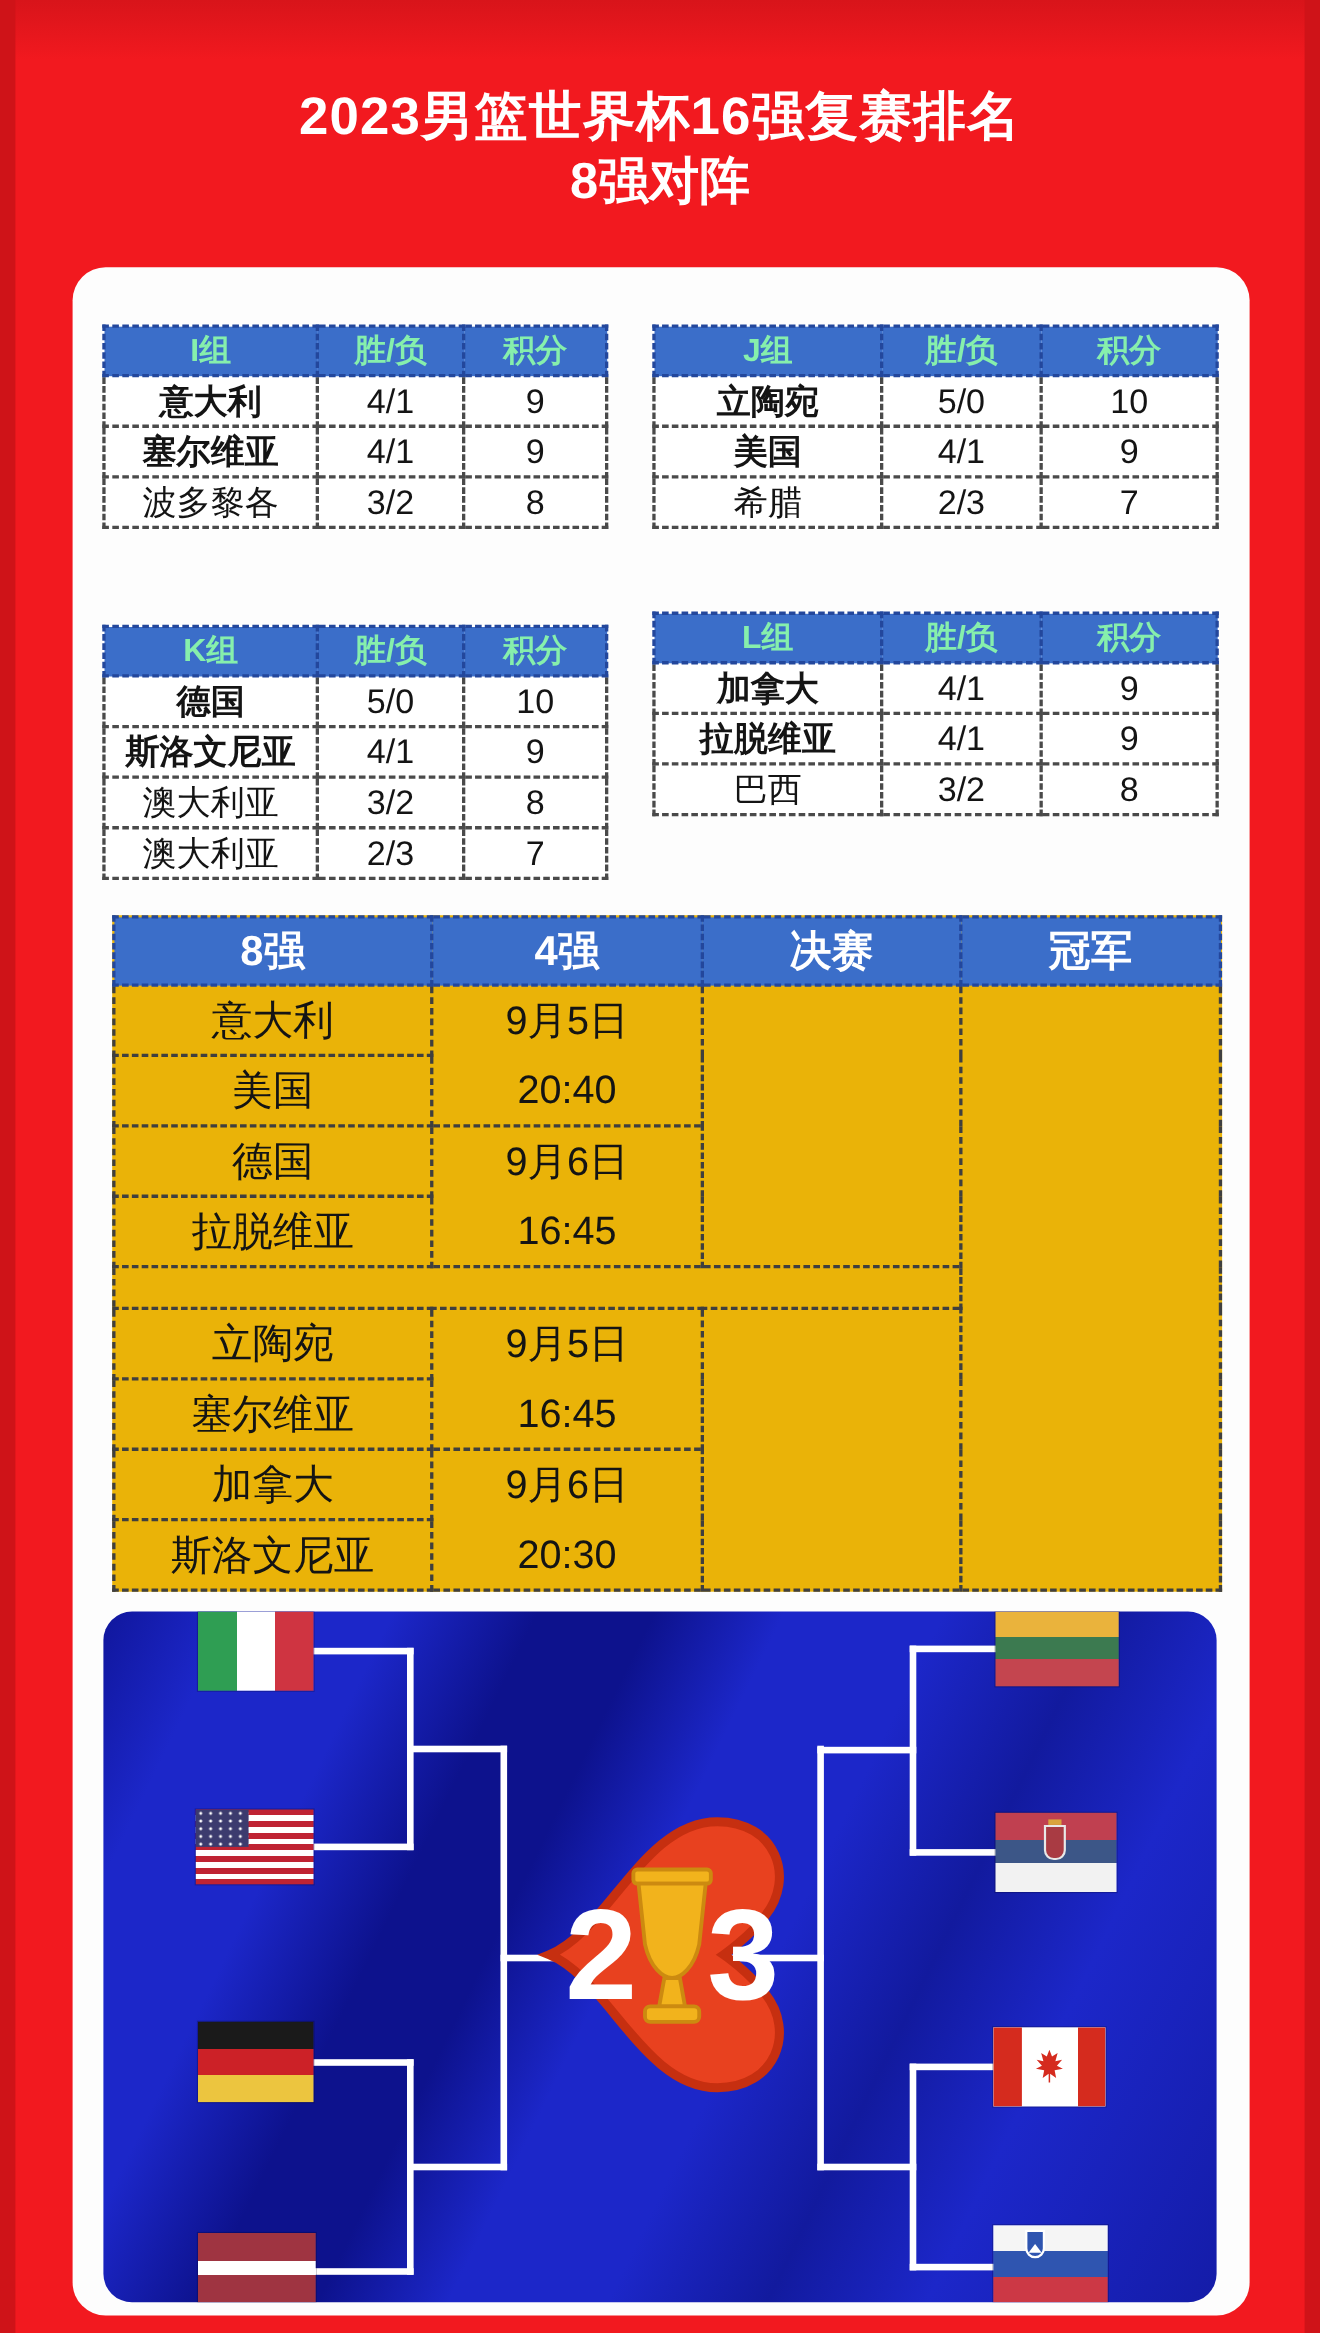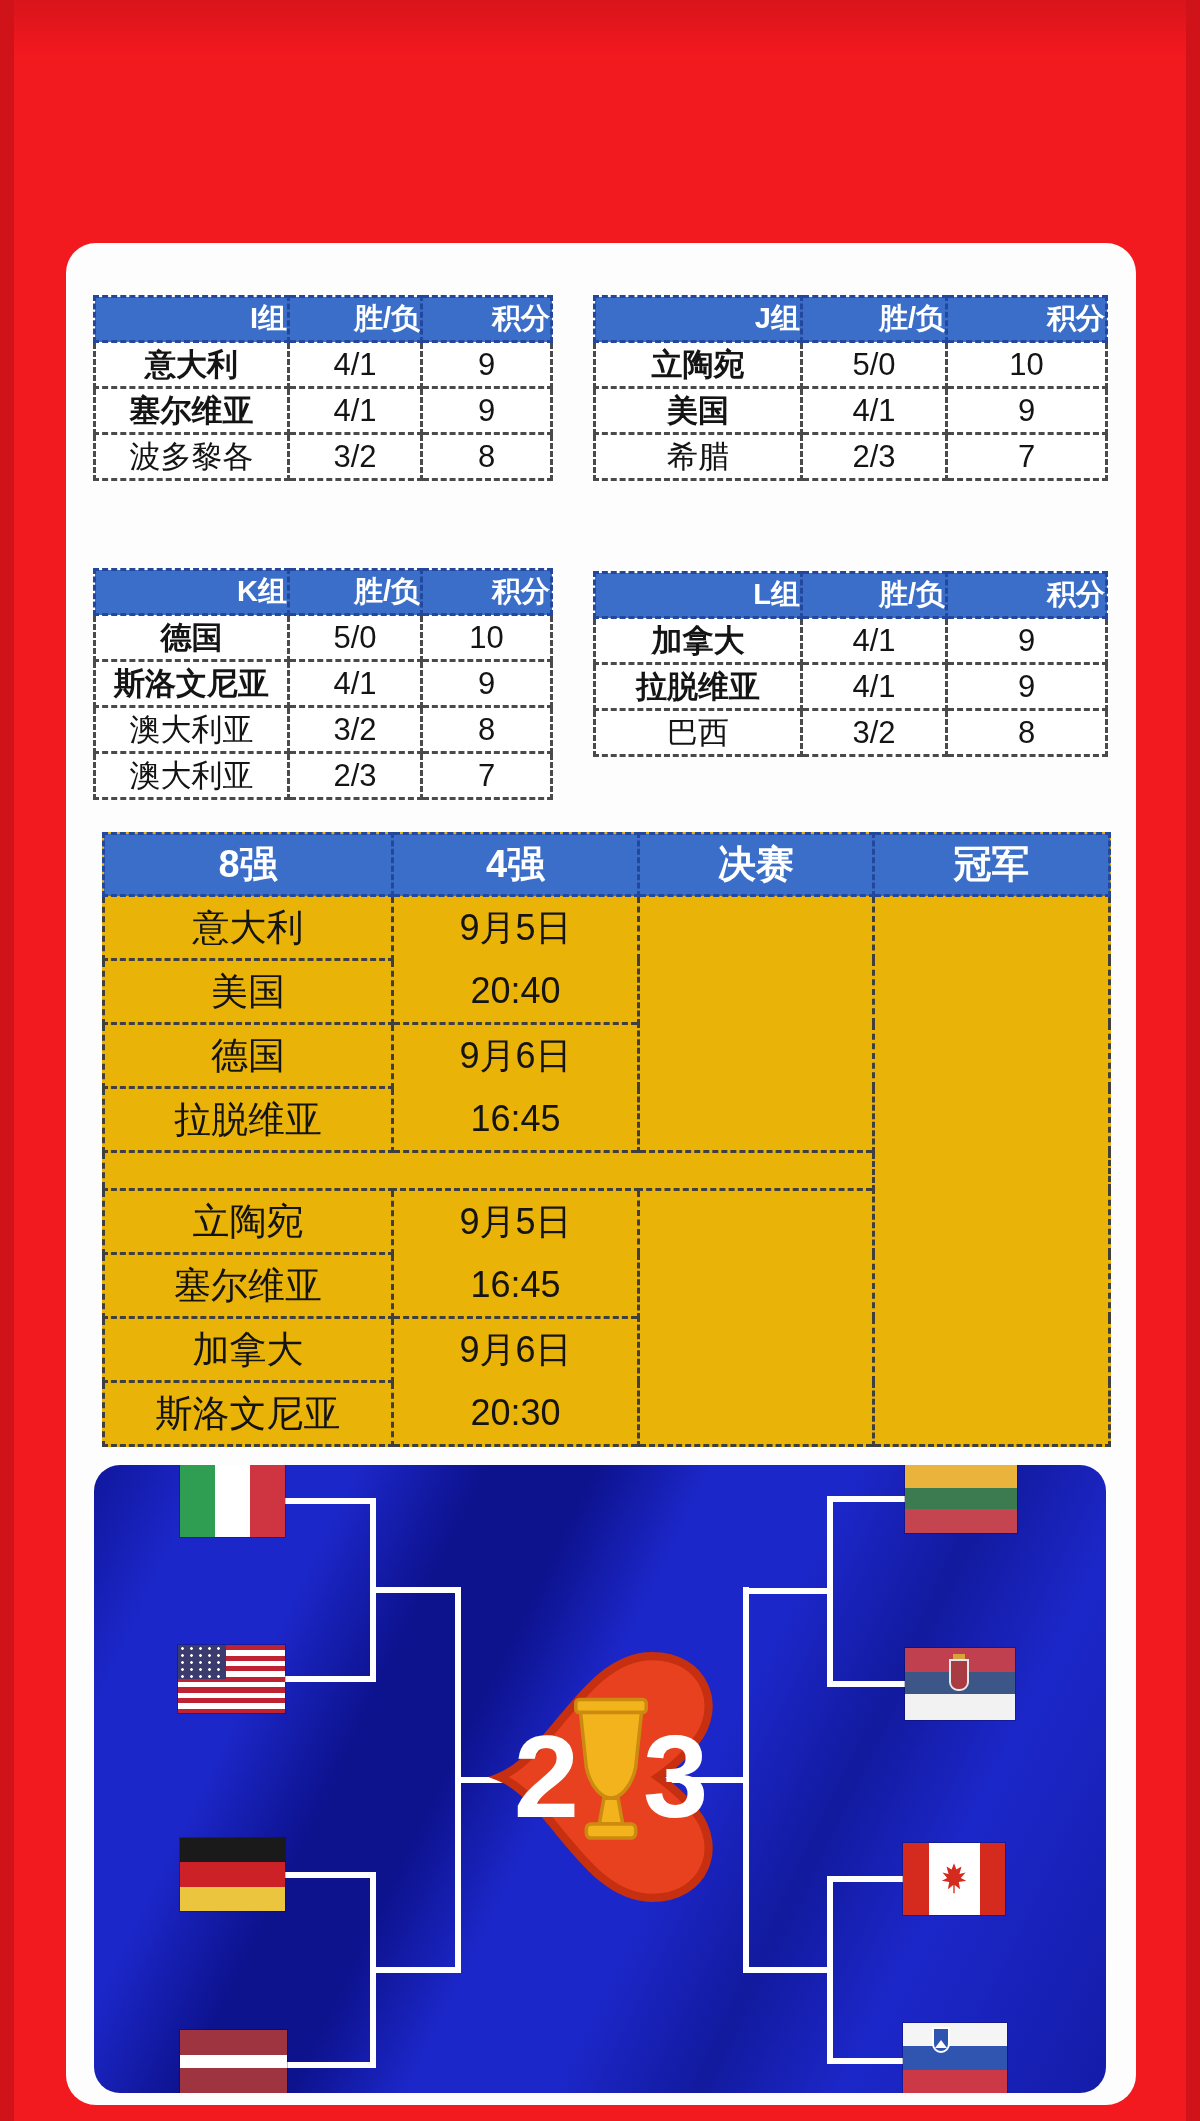--- a/index.html
+++ b/index.html
@@ -20,22 +20,22 @@
     color:#ffffff; font-weight:bold; }
   .title .l1 { font-size:48px; line-height:58px; letter-spacing:1px; }
   .title .l2 { font-size:46px; line-height:56px; }
 
   .card { position:absolute; left:66px; top:243px; width:1070px; height:1862px;
     background:#fdfdfd; border-radius:30px; }
 
   
   table.gt { position:absolute; border-collapse:collapse; table-layout:fixed;
     border:3px dashed #3f3f3f; background:#fff; }
-  .gt th { background:#3b6ec9; color:#ffffff; border:3px dashed #23479c;
-    font-size:29px; font-weight:bold; height:45px; text-align:right; }
+  .gt th { background:#3b6ec9; color:#86efac; border:3px dashed #23479c;
+    font-size:29px; font-weight:bold; height:45px; text-align:center; }
   .gt td { border:3px dashed #4a4a4a; font-size:31px; color:#141414;
     height:46px; text-align:center; font-weight:normal; overflow:hidden; white-space:nowrap; }
   .gt tr.q td.tm { font-weight:bold; }
 
   
   table.bt { position:absolute; left:36px; top:589px; width:1006px;
     border-collapse:collapse; table-layout:fixed; border:3px dashed #3f3f3f; background:#eab308; }
   .bt th { background:#3b6ec9; color:#fff; border:3px dashed #23479c;
     font-size:38px; font-weight:bold; height:62px; text-align:center; }
   .bt td { font-size:37px; color:#141414; text-align:center; height:64px;
@@ -83,20 +83,24 @@
 
   .logo { position:absolute; left:382px; top:162px; width:270px; height:300px; }
 </style>
 </head>
 <body>
 
 <div class="page">
   <div class="edge left"></div>
   <div class="edge right"></div>
 
+  <div class="title">
+    <div class="l1">2023男篮世界杯16强复赛排名</div>
+    <div class="l2">8强对阵</div>
+  </div>
 
   <div class="card">
 
     <table class="gt" style="left:27px; top:52px; width:457px;">
       <colgroup>
           <col style="width:194px">
           <col style="width:133px">
           <col style="width:130px">
         </colgroup>
       <tbody>
@@ -181,21 +185,21 @@
         <td>8</td>
       </tr>
       <tr>
         <td class="tm">澳大利亚</td>
         <td>2/3</td>
         <td>7</td>
       </tr>
     </tbody>
       </table>
 
-    <table class="gt" style="left:527px; top:328px; width:512px;">
+    <table class="gt" style="left:527px; top:313px; width:512px;">
       <colgroup>
           <col style="width:207px">
           <col style="width:145px">
           <col style="width:160px">
         </colgroup>
       <tbody>
           <tr>
         <th>L组</th>
         <th>胜/负</th>
         <th>积分</th>

